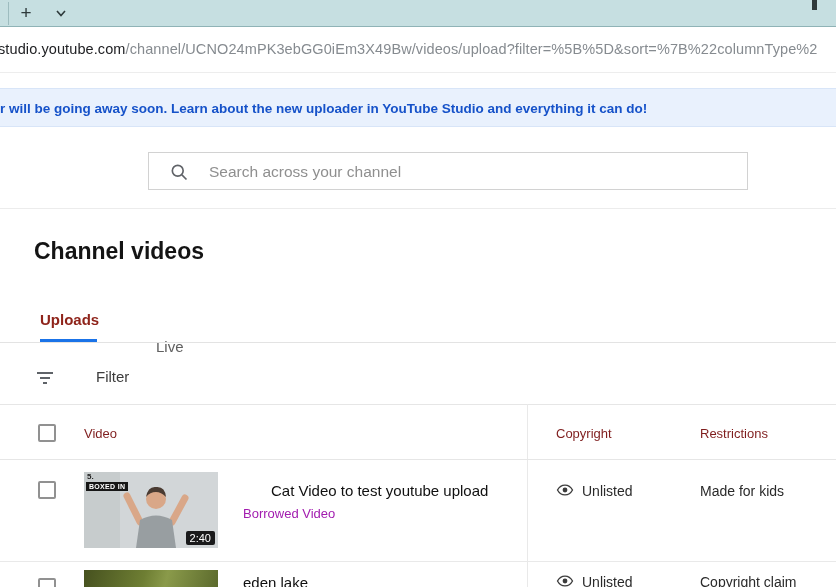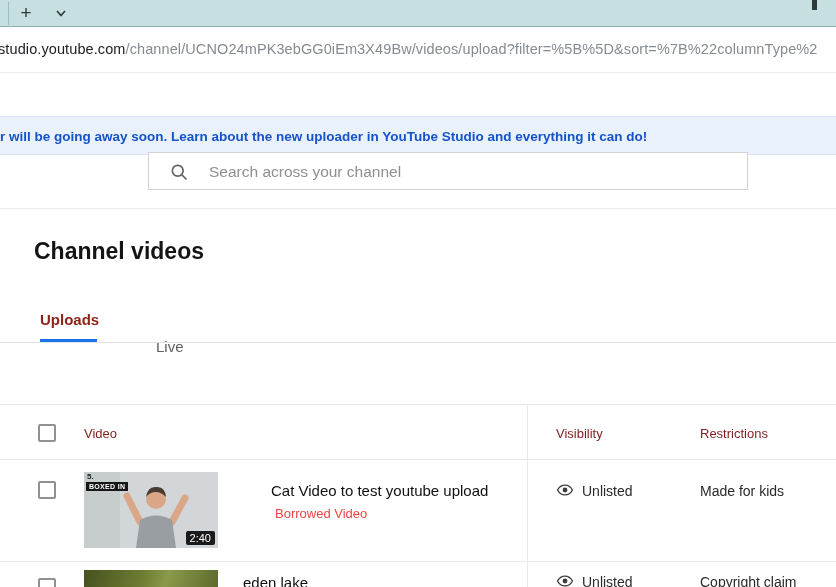--- a/index.html
+++ b/index.html
@@ -12,21 +12,21 @@
   .tab-edge{position:absolute;left:8px;top:2px;bottom:1px;width:1px;background:#9dbcbf;}
   .newtab{position:absolute;left:14px;top:1px;width:24px;height:24px;background:none;border:none;padding:0;
           font-size:19px;line-height:24px;color:#2e3a3b;cursor:pointer;font-family:inherit;}
   .tablist{position:absolute;left:50px;top:3px;width:22px;height:22px;background:none;border:none;padding:0;cursor:pointer;}
   .corner-mark{position:absolute;right:19px;top:0;width:5px;height:10px;background:#2f3a3b;}
   .urlbar{position:absolute;top:28px;left:0;right:0;height:44px;background:#fff;border-bottom:1px solid #ededed;cursor:text;}
   .url{position:absolute;left:-2px;top:13px;white-space:nowrap;font-size:14.5px;letter-spacing:0.1px;}
   .url .domain{color:#202124;}
   .url .path{color:#868b90;}
   
-  .banner{position:absolute;top:88px;left:0;right:0;height:37px;background:#e9f1fd;border-top:1px solid #d8e5f8;border-bottom:1px solid #d8e5f8;box-sizing:content-box;margin-top:28px;}
+  .banner{position:absolute;top:88px;left:0;right:0;height:37px;background:#e9f1fd;border-top:1px solid #d8e5f8;border-bottom:1px solid #d8e5f8;box-sizing:content-box;}
   .banner-text{position:absolute;left:0;top:50%;transform:translateY(-50%);white-space:nowrap;
                font-size:13.5px;font-weight:bold;color:#1652c9;cursor:pointer;}
   
   .search-box{position:absolute;left:148px;top:152px;width:600px;height:38px;border:1px solid #d2d2d2;border-radius:0;box-sizing:border-box;background:#fff;}
   .search-box .mag{position:absolute;left:20px;top:9px;}
   .search-box input{position:absolute;left:58px;top:1px;width:520px;height:34px;border:none;outline:none;
                     font-size:15.5px;color:#333;font-family:inherit;background:transparent;}
   .search-box input::placeholder{color:#8f8f8f;opacity:1;}
   
   .hline{position:absolute;left:0;width:100%;height:1px;background:#e6e6e6;}
@@ -58,21 +58,21 @@
   .thumb1{top:472px;background:#d3d7d9;}
   .thumb2{top:570px;background:linear-gradient(105deg,#46511f 0%,#6e7e33 40%,#8a9a4a 55%,#4e5c24 100%);}
   .thumb-corner{position:absolute;left:3px;top:0px;font-size:8px;font-weight:bold;color:#222;}
   .thumb-badge{position:absolute;left:2px;top:10px;background:#161616;color:#fff;font-size:7px;font-weight:bold;
                padding:1px 3px;letter-spacing:0.3px;}
   .duration{position:absolute;right:3px;bottom:3px;background:rgba(0,0,0,0.88);color:#fff;font-size:11px;
             padding:1px 4px;border-radius:2px;}
   .row-title{position:absolute;left:243px;font-size:15px;color:#101010;cursor:pointer;}
   .row1-title{top:482px;margin-left:28px;}
   .row2-title{top:574px;}
-  .row-sub{position:absolute;left:243px;top:506px;font-size:13px;color:#ef4444;margin-left:32px;}
+  .row-sub{position:absolute;left:243px;top:506px;font-size:13px;color:#a21caf;}
   .eye{position:absolute;left:556px;}
   .row1-eye{top:481px;}
   .row2-eye{top:572px;}
   .vis-text{position:absolute;left:582px;font-size:14px;color:#2a2a2a;}
   .row1-vis{top:483px;}
   .row2-vis{top:574px;}
   .res-text{position:absolute;left:700px;font-size:14px;color:#2a2a2a;}
   .row1-res{top:483px;}
   .row2-res{top:574px;}
 </style>
@@ -113,25 +113,35 @@
   </div>
   <div class="hline d-search"></div>
 
   <h1 class="page-title">Channel videos</h1>
 
   <button class="tab tab-uploads">Uploads</button>
   <button class="tab tab-live">Live</button>
   <div class="tab-underline"></div>
   <div class="hline d-tabs"></div>
 
+  <div class="filter-row">
+    <span class="filter-icon">
+      <svg width="18" height="14" viewBox="0 0 18 14" stroke="#5f6368" stroke-width="2">
+        <line x1="1" y1="2" x2="17" y2="2"></line>
+        <line x1="4" y1="7" x2="14" y2="7"></line>
+        <line x1="7" y1="12" x2="11" y2="12"></line>
+      </svg>
+    </span>
+    <span class="filter-label">Filter</span>
+  </div>
   <div class="hline d-filter"></div>
 
   <div class="cb cb-header"></div>
   <div class="col col-video">Video</div>
-  <div class="col col-visibility">Visibility</div>
+  <div class="col col-visibility">Copyright</div>
   <div class="col col-restrictions">Restrictions</div>
   <div class="vsep"></div>
   <div class="hline d-header"></div>
 
   <div class="cb cb-row1"></div>
   <div class="thumb thumb1">
     <svg width="134" height="76" viewBox="0 0 134 76">
       <rect width="134" height="76" fill="#d2d6d8"></rect>
       <rect width="36" height="76" fill="#c7cccd"></rect>
       <line x1="56" y1="50" x2="43" y2="24" stroke="#d9a788" stroke-width="7" stroke-linecap="round"></line>

